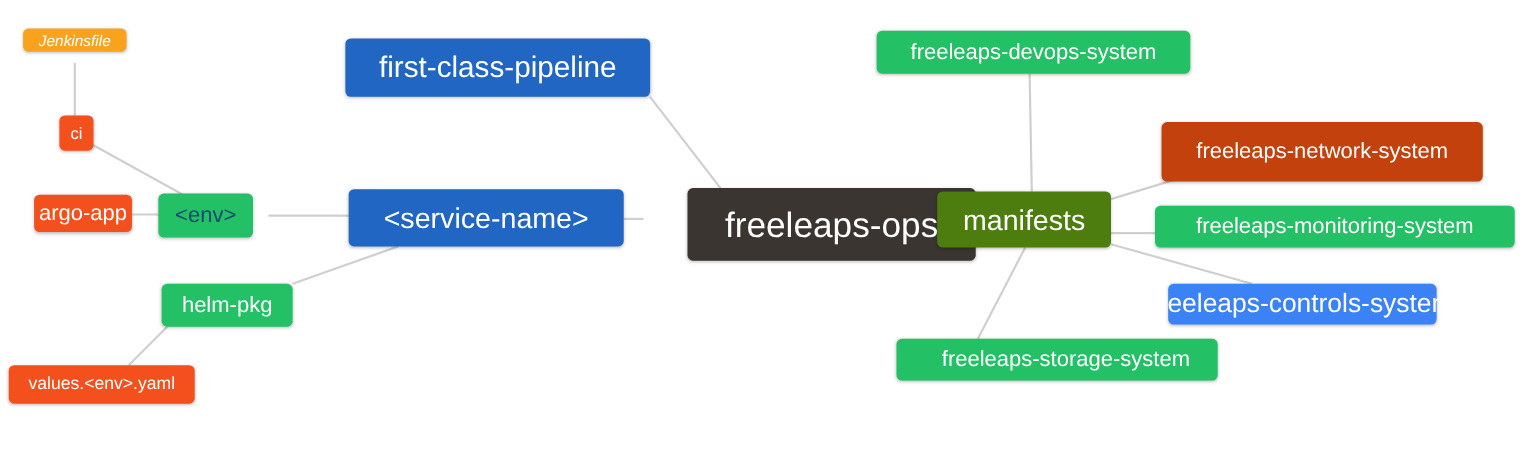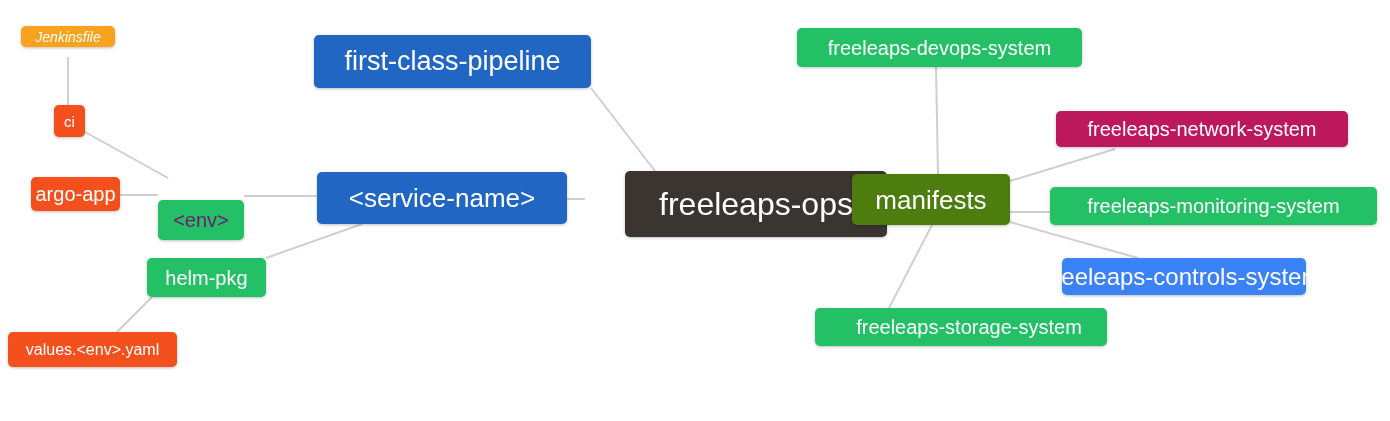--- a/index.html
+++ b/index.html
@@ -54,25 +54,25 @@
       <line x1="938" y1="174" x2="936" y2="67" stroke="#cfcfcf" stroke-width="2"></line>
       <line x1="1010" y1="181" x2="1115" y2="149" stroke="#cfcfcf" stroke-width="2"></line>
       <line x1="1010" y1="212" x2="1050" y2="212" stroke="#cfcfcf" stroke-width="2"></line>
       <line x1="1010" y1="222" x2="1138" y2="258" stroke="#cfcfcf" stroke-width="2"></line>
       <line x1="932" y1="225" x2="889" y2="308" stroke="#cfcfcf" stroke-width="2"></line>
     </svg>
 
 <div class="node" style="left: 21px; top: 26px; width: 94px; height: 21px; font-size: 14px; background: rgb(249, 162, 29); color: rgb(255, 255, 255); font-style: italic;">Jenkinsfile</div>
     <div class="node" style="left: 54px; top: 105px; width: 31px; height: 32px; font-size: 15px; background: rgb(244, 80, 29); color: rgb(255, 255, 255);">ci</div>
     <div class="node" style="left: 31px; top: 177px; width: 89px; height: 34px; font-size: 20px; background: rgb(244, 80, 29); color: rgb(255, 255, 255);">argo-app</div>
-    <div class="node" style="left: 158px; top: 176px; width: 86px; height: 40px; font-size: 20px; background: rgb(35, 192, 101); color: #701a75; margin-top: 24px;">&lt;env&gt;</div>
+    <div class="node" style="left: 144px; top: 176px; width: 86px; height: 40px; font-size: 20px; background: rgb(35, 192, 101); color: #0c4a6e;">&lt;env&gt;</div>
     <div class="node" style="left: 147px; top: 258px; width: 119px; height: 39px; font-size: 20px; background: rgb(35, 192, 101); color: rgb(255, 255, 255);">helm-pkg</div>
     <div class="node" style="left: 8px; top: 332px; width: 169px; height: 35px; font-size: 16px; background: rgb(244, 80, 29); color: rgb(255, 255, 255);">values.&lt;env&gt;.yaml</div>
     <div class="node" style="left: 314px; top: 35px; width: 277px; height: 53px; font-size: 27px; background: rgb(32, 102, 194); color: rgb(255, 255, 255);">first-class-pipeline</div>
     <div class="node" style="left: 317px; top: 172px; width: 250px; height: 52px; font-size: 26px; background: rgb(32, 102, 194); color: rgb(255, 255, 255);">&lt;service-name&gt;</div>
     <div class="node" style="left: 585px; top: 171px; width: 262px; height: 66px; font-size: 32px; background: rgb(58, 53, 49); color: rgb(255, 255, 255); margin-left: 40px;">freeleaps-ops</div>
     <div class="node" style="left: 852px; top: 174px; width: 158px; height: 51px; font-size: 26px; background: #4d7c0f; color: rgb(255, 255, 255);">manifests</div>
     <div class="node" style="left: 797px; top: 28px; width: 285px; height: 39px; font-size: 20px; background: rgb(35, 192, 101); color: rgb(255, 255, 255); text-align: right;">freeleaps-devops-system</div>
-    <div class="node" style="left: 1056px; top: 111px; width: 292px; height: 36px; font-size: 20px; background: #be185d; color: rgb(255, 255, 255);">freeleaps-network-system</div>
+    <div class="node" style="left: 1056px; top: 111px; width: 292px; height: 54px; font-size: 20px; background: #c2410c; color: rgb(255, 255, 255);">freeleaps-network-system</div>
     <div class="node" style="left: 1050px; top: 187px; width: 327px; height: 38px; font-size: 20px; background: rgb(35, 192, 101); color: rgb(255, 255, 255);">freeleaps-monitoring-system</div>
     <div class="node" style="left: 1062px; top: 258px; width: 244px; height: 37px; font-size: 24px; background: #3b82f6; color: rgb(255, 255, 255);">freeleaps-controls-system</div>
     <div class="node" style="left: 815px; top: 308px; width: 292px; height: 38px; font-size: 20px; background: rgb(35, 192, 101); color: rgb(255, 255, 255); padding-left: 22px;">freeleaps-storage-system</div>
   </div>
 
 </body></html>

